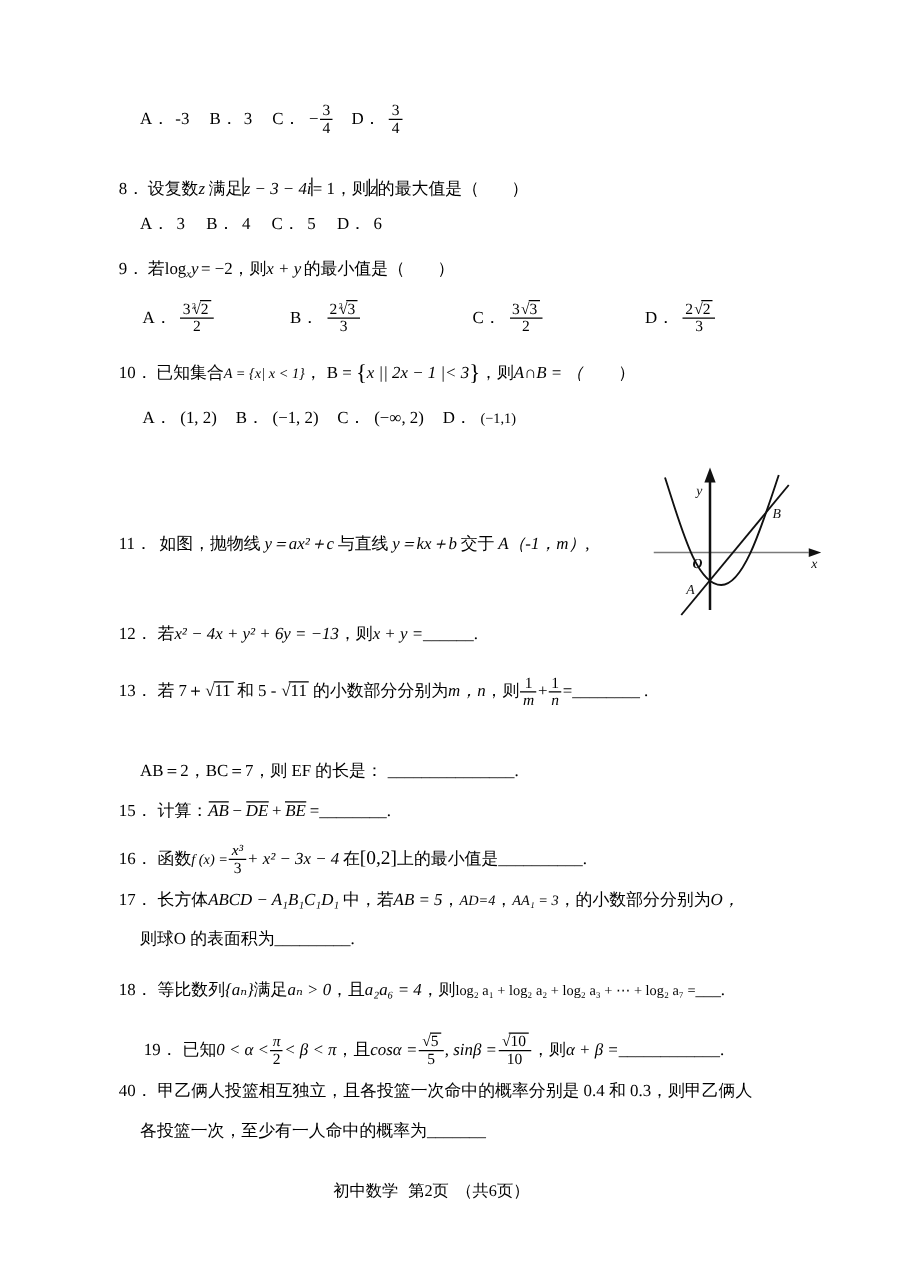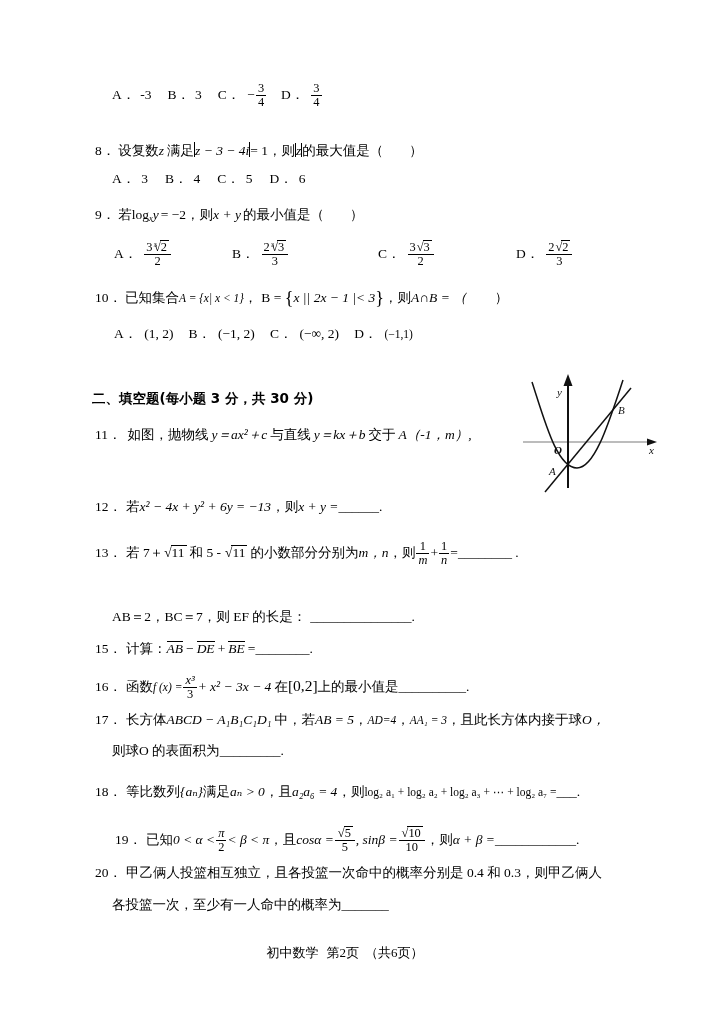--- a/index.html
+++ b/index.html
@@ -114,21 +114,20 @@
     <span>D．</span><span class="gap" style="width:6px"></span><span class="frac"><span class="num"><span>2</span><span class="rad"><span class="sign">√</span><span class="body">2</span></span></span><span class="den">3</span></span>
   </div>
 
   <div class="ln" style="left:95px; top:289px;">
     <span>10．</span><span class="gap" style="width:3px"></span><span>已知集合</span><span class="it sml">A = {x| x &lt; 1}</span><span>，</span><span class="gap" style="width:4px"></span><span>B = </span><span style="font-size:1.35em; vertical-align:-2px;">{</span><span class="it">x || 2x − 1 |&lt; 3</span><span style="font-size:1.35em; vertical-align:-2px;">}</span><span>，则</span><span class="it">A∩B = （</span><span class="gap" style="width:28px"></span><span>）</span>
   </div>
   <div class="ln" style="left:114px; top:327px;">
     <span>A．</span><span class="gap" style="width:7px"></span><span>(1, 2)</span><span class="gap" style="width:15px"></span><span>B．</span><span class="gap" style="width:7px"></span><span>(−1, 2)</span><span class="gap" style="width:15px"></span><span>C．</span><span class="gap" style="width:7px"></span><span>(−∞, 2)</span><span class="gap" style="width:15px"></span><span>D．</span><span class="gap" style="width:7px"></span><span class="sml">(−1,1)</span>
   </div>
 
-  <div class="ln sec-head" style="left:92px; top:392px;">二、填空题(每小题 3 分，共 30 分)</div>
 
   <div class="ln" style="left:95px; top:428px;">
     <span>11．</span><span class="gap" style="width:6px"></span><span>如图，抛物线</span><span class="gap" style="width:3px"></span><span class="it">y＝ax²＋c</span><span class="gap" style="width:3px"></span><span>与直线</span><span class="gap" style="width:3px"></span><span class="it">y＝kx＋b</span><span class="gap" style="width:3px"></span><span>交于</span><span class="gap" style="width:3px"></span><span class="it">A（‑1，m）,</span>
   </div>
 
   <div class="fig">
     <svg width="160" height="125" viewBox="0 0 160 125" xmlns="http://www.w3.org/2000/svg">
 
       <line x1="18" y1="72" x2="142" y2="72" stroke="#7a7a7a" stroke-width="1.2"></line>
       <polygon points="142,68.5 152,72 142,75.5" fill="#111"></polygon>
@@ -162,36 +161,36 @@
 
   <div class="ln" style="left:95px; top:641px;">
     <span>15．</span><span class="gap" style="width:4px"></span><span>计算：</span><span class="vecbar it">AB</span><span class="gap" style="width:3px"></span><span>−</span><span class="gap" style="width:3px"></span><span class="vecbar it">DE</span><span class="gap" style="width:3px"></span><span>+</span><span class="gap" style="width:3px"></span><span class="vecbar it">BE</span><span class="gap" style="width:3px"></span><span>=</span><span>________.</span>
   </div>
 
   <div class="ln" style="left:95px; top:674px;">
     <span>16．</span><span class="gap" style="width:4px"></span><span>函数</span><span class="it sml">f (x) =</span><span class="frac"><span class="num it">x³</span><span class="den">3</span></span><span class="it">+ x² − 3x − 4</span><span class="gap" style="width:3px"></span><span>在</span><span style="font-size:1.15em">[0,2]</span><span>上的最小值是</span><span>__________.</span>
   </div>
 
   <div class="ln" style="left:95px; top:713px;">
-    <span>17．</span><span class="gap" style="width:4px"></span><span>长方体</span><span class="it">ABCD − A₁B₁C₁D₁</span><span class="gap" style="width:3px"></span><span>中，若</span><span class="it">AB = 5</span><span>，</span><span class="it sml">AD=4</span><span>，</span><span class="it sml">AA₁ = 3</span><span>，且此长方体内接于球</span><span class="it">O，</span>
+    <span>17．</span><span class="gap" style="width:4px"></span><span>长方体</span><span class="it">ABCD − A₁B₁C₁D₁</span><span class="gap" style="width:3px"></span><span>中，若</span><span class="it">AB = 5</span><span>，</span><span class="it sml">AD=4</span><span>，</span><span class="it sml">AA₁ = 3</span><span>，的小数部分分别为</span><span class="it">O，</span>
   </div>
   <div class="ln" style="left:112px; top:744px;">
     <span>则球O 的表面积为</span><span>_________.</span>
   </div>
 
   <div class="ln" style="left:95px; top:785px;">
     <span>18．</span><span class="gap" style="width:4px"></span><span>等比数列</span><span class="it">{aₙ}</span><span>满足</span><span class="it">aₙ &gt; 0</span><span>，且</span><span class="it">a₂a₆ = 4</span><span>，则</span><span class="sml">log₂ a₁ + log₂ a₂ + log₂ a₃ + ⋯ + log₂ a₇ =</span><span>___.</span>
   </div>
 
   <div class="ln" style="left:95px; top:826px;margin-left:20px;">
     <span>19．</span><span class="gap" style="width:4px"></span><span>已知</span><span class="it">0 &lt; α &lt;</span><span class="frac"><span class="num it">π</span><span class="den">2</span></span><span class="it">&lt; β &lt; π</span><span>，且</span><span class="it">cosα =</span><span class="frac"><span class="num"><span class="rad"><span class="sign">√</span><span class="body">5</span></span></span><span class="den">5</span></span><span class="it">, sinβ =</span><span class="frac"><span class="num"><span class="rad"><span class="sign">√</span><span class="body">10</span></span></span><span class="den">10</span></span><span>，则</span><span class="it">α + β =</span><span>____________.</span>
   </div>
 
   <div class="ln" style="left:95px; top:866px;">
-    <span>20．</span><span class="gap" style="width:4px"></span><span>甲乙俩人投篮相互独立，且各投篮一次命中的概率分别是 0.4 和 0.3，则甲乙俩人</span>
+    <span>40．</span><span class="gap" style="width:4px"></span><span>甲乙俩人投篮相互独立，且各投篮一次命中的概率分别是 0.4 和 0.3，则甲乙俩人</span>
   </div>
   <div class="ln" style="left:112px; top:898px;">
     <span>各投篮一次，至少有一人命中的概率为</span><span>_______</span>
   </div>
 
   <div class="footer" style="top:944px;">
     <span>初中数学</span><span class="gap" style="width:8px"></span><span>第2页</span><span class="gap" style="width:6px"></span><span>（共6页）</span>
   </div>
 
 </div>

